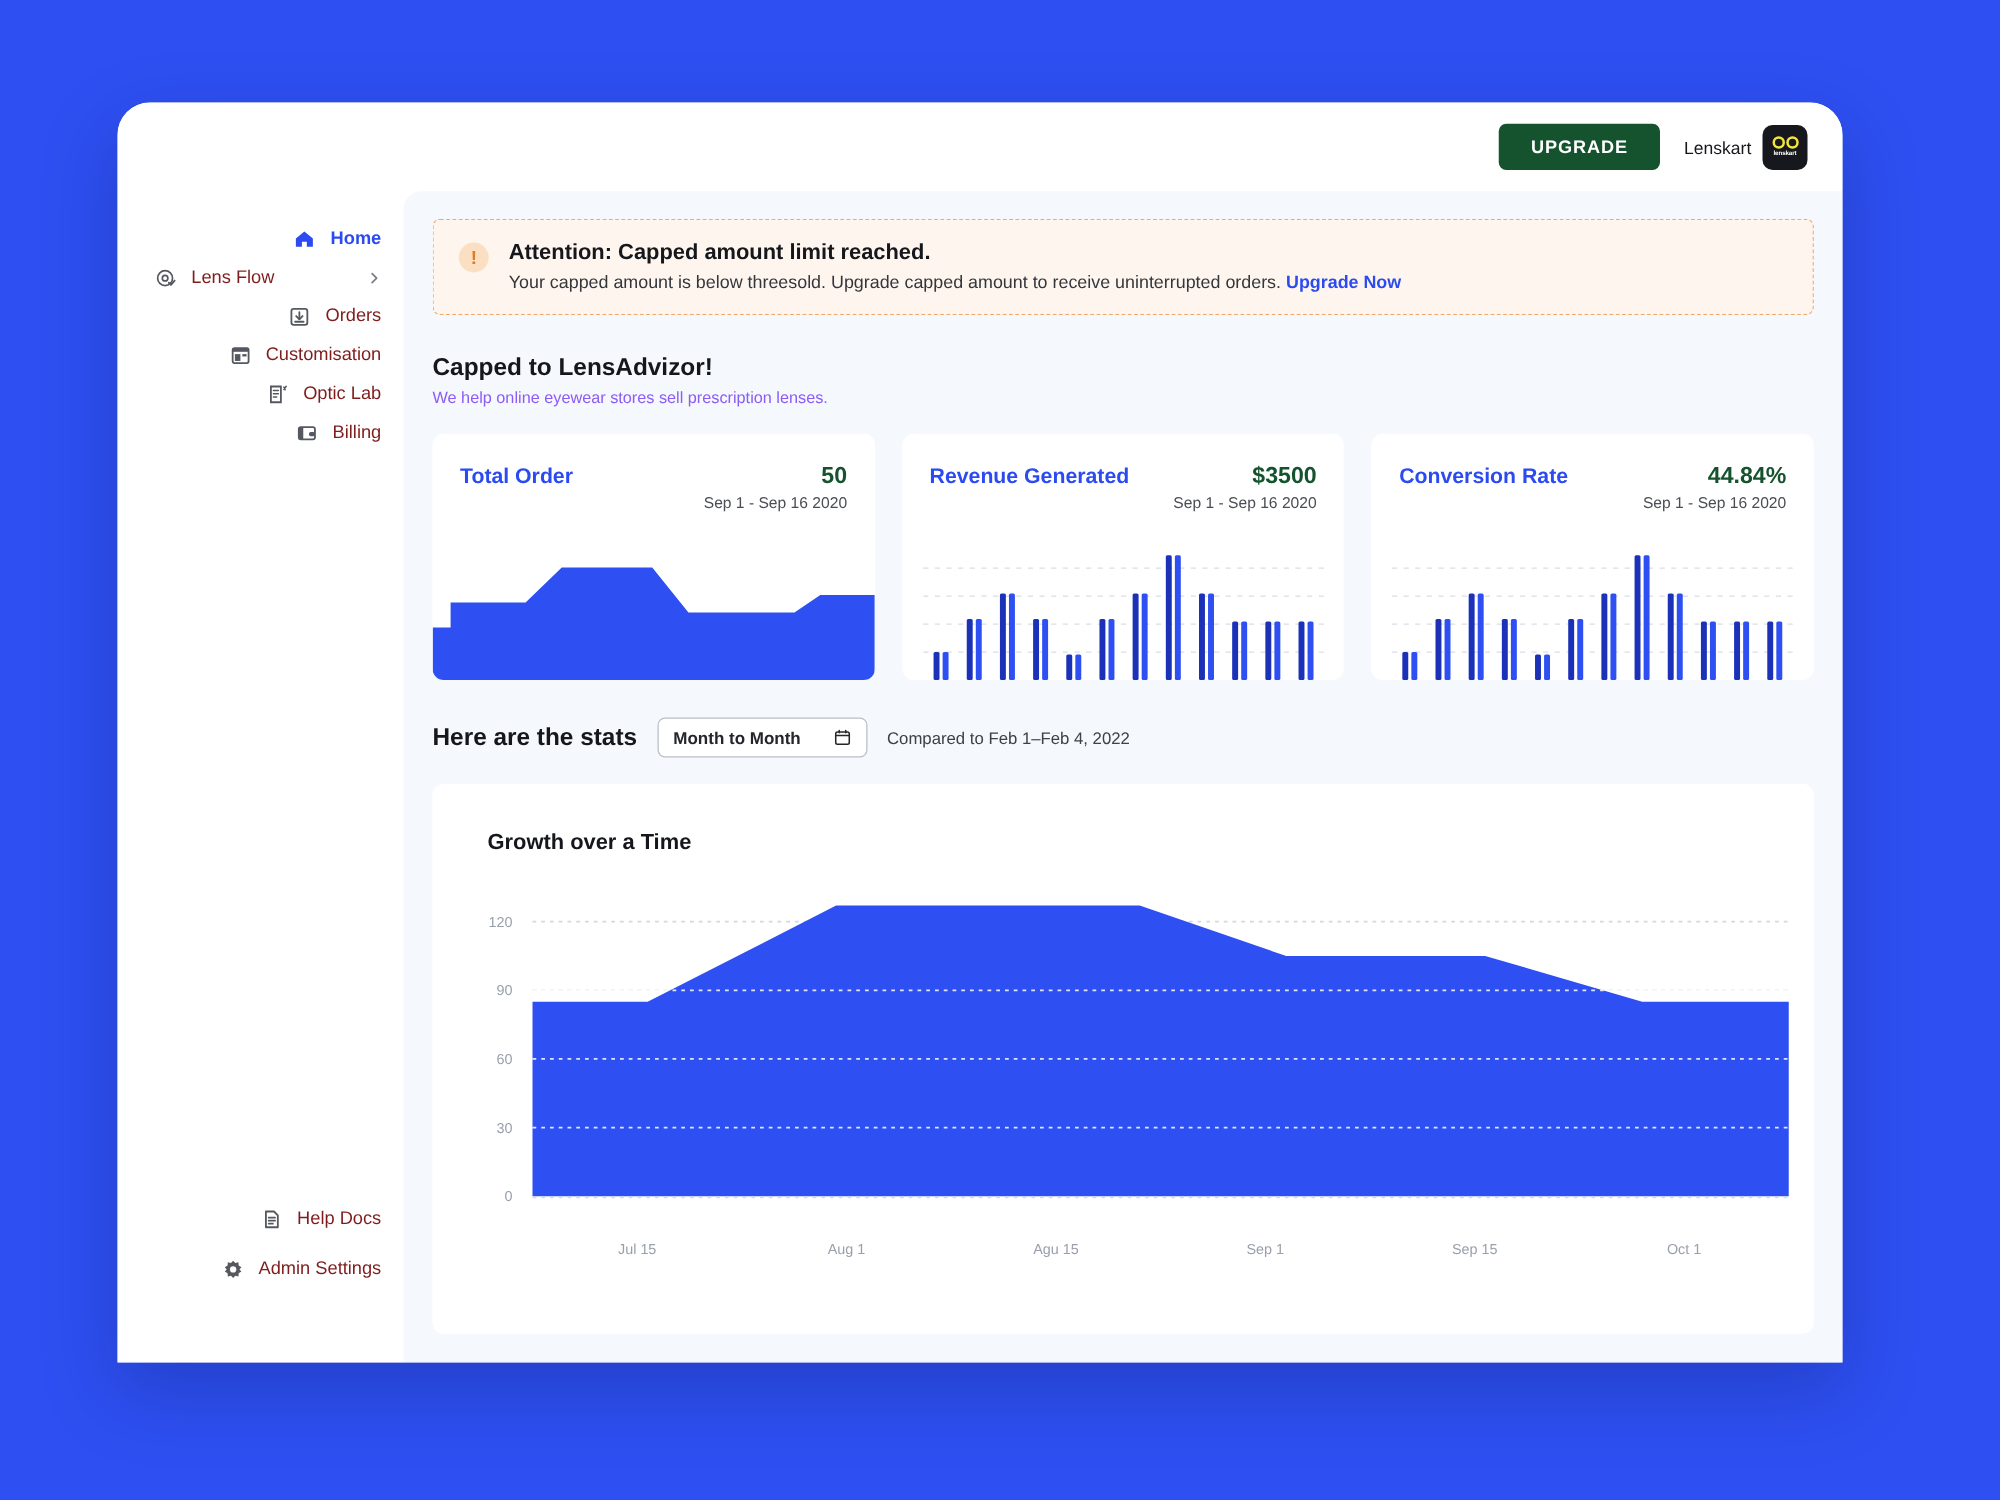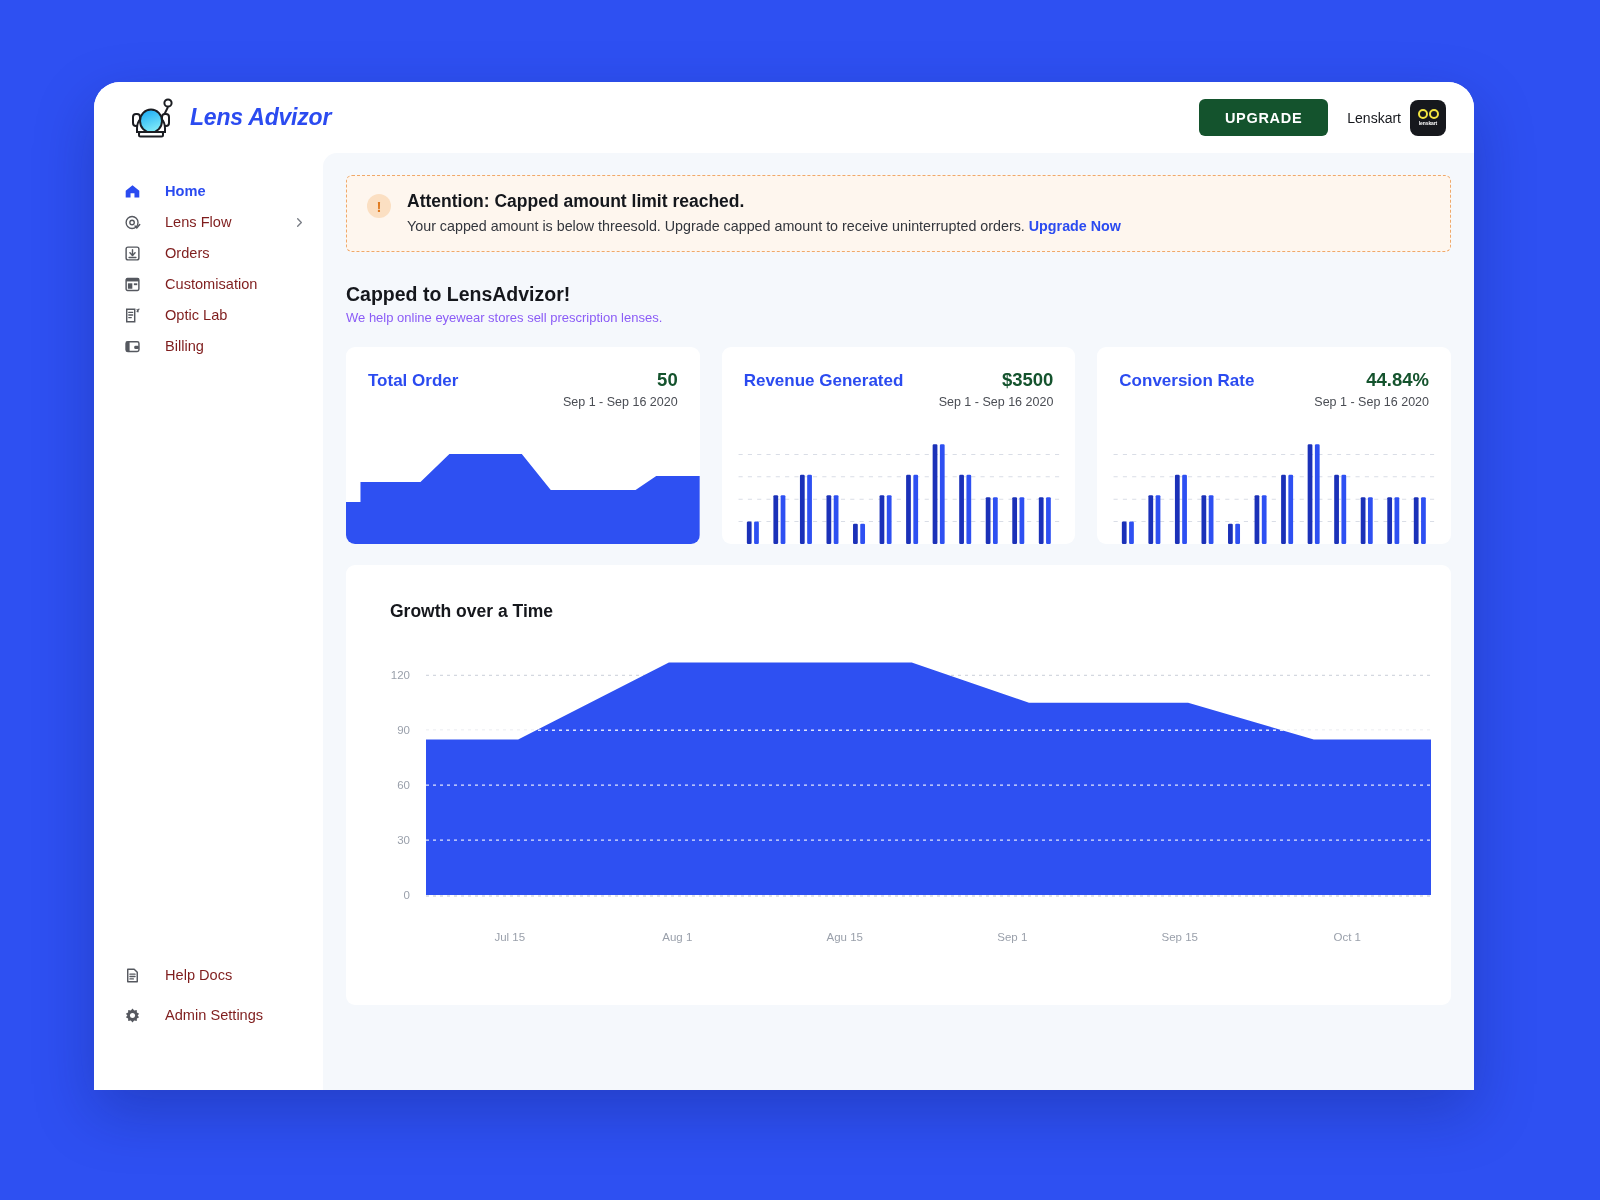--- a/index.html
+++ b/index.html
@@ -54,23 +54,23 @@
     border: 2.2px solid #f2e441;
   }
   #avatar-word { font-size: 5px; color: #fff; font-weight: bold; letter-spacing: -0.1px; }
 
   
   #sidebar {
     position: absolute; left: 0; top: 71px;
     width: 229px; height: 937px; background: #fff;
   }
   .nav-item {
-    display: flex; align-items: center; gap: 24px;
+    display: flex; align-items: center; gap: 12px;
     height: 30px; margin: 0 18px; padding-left: 12px;
-    cursor: pointer; position: relative;
+    cursor: pointer; position: relative; justify-content: flex-end;
   }
   .nav-item + .nav-item { margin-top: 1px; }
   #nav-list { padding-top: 23px; }
   .nav-label { font-size: 14.6px; color: #7f1d1d; }
   .nav-item.active .nav-label { color: #2B4BF0; font-weight: bold; }
   .nav-icon { width: 17px; height: 17px; flex: 0 0 17px; display: block; }
   .nav-chevron { margin-left: auto; width: 11px; height: 11px; display: block; }
   #nav-bottom { position: absolute; left: 0; bottom: 58px; width: 100%; }
   #nav-bottom .nav-item { height: 34px; }
   #nav-bottom .nav-item + .nav-item { margin-top: 6px; }
@@ -147,38 +147,20 @@
   #growth-plot { position: absolute; left: 0; top: 80px; width: 100%; height: 360px; }
   #growth-plot svg { display: block; width: 100%; height: 100%; }
   .axis-text { font-size: 11.5px; fill: #9aa0ab; font-family: "Liberation Sans", sans-serif; }
 </style>
 </head>
 <body>
 
 <div id="app-window">
 
   <div id="topbar">
-    <div id="brand">
-      <svg id="brand-logo" viewBox="0 0 52 44">
-        <circle cx="43" cy="7" r="3.6" fill="none" stroke="#1b1d22" stroke-width="2"></circle>
-        <line x1="43" y1="11" x2="39" y2="19" stroke="#1b1d22" stroke-width="2"></line>
-        <rect x="8" y="18" width="7" height="12" rx="3" fill="#fff" stroke="#1b1d22" stroke-width="2"></rect>
-        <rect x="37" y="18" width="7" height="12" rx="3" fill="#fff" stroke="#1b1d22" stroke-width="2"></rect>
-        <path d="M12 32 A14 14 0 0 1 40 32 L40 36 L12 36 Z" fill="#fff" stroke="#1b1d22" stroke-width="2"></path>
-        <ellipse cx="26" cy="25" rx="11" ry="11.5" fill="url(#visorGrad)" stroke="#1b1d22" stroke-width="2"></ellipse>
-        <rect x="14" y="36" width="24" height="4.5" rx="1.5" fill="#fff" stroke="#1b1d22" stroke-width="2"></rect>
-        <defs>
-          <linearGradient id="visorGrad" x1="0" y1="0" x2="0.4" y2="1">
-            <stop offset="0%" stop-color="#12a7f5"></stop>
-            <stop offset="100%" stop-color="#7de8f7"></stop>
-          </linearGradient>
-        </defs>
-      </svg>
-      <span id="brand-name">Lens Advizor</span>
-    </div>
 
     <div id="topbar-right">
       <button id="upgrade-button">UPGRADE</button>
       <div id="account">
         <span id="account-name">Lenskart</span>
         <div id="account-avatar">
           <div class="avatar-spec">
             <span class="avatar-lens"></span>
               <span class="avatar-lens"></span>
           </div>
@@ -374,20 +356,32 @@
               <rect x="262.03333333333336" y="73.16363636363636" width="4.6" height="46.836363636363636" rx="1.2" fill="#2E50F2"></rect>
               <rect x="280.7" y="73.16363636363636" width="4.6" height="46.836363636363636" rx="1.2" fill="#1B31B8"></rect>
               <rect x="287.7" y="73.16363636363636" width="4.6" height="46.836363636363636" rx="1.2" fill="#2E50F2"></rect>
               <rect x="306.3666666666667" y="73.16363636363636" width="4.6" height="46.836363636363636" rx="1.2" fill="#1B31B8"></rect>
               <rect x="313.3666666666667" y="73.16363636363636" width="4.6" height="46.836363636363636" rx="1.2" fill="#2E50F2"></rect>
             </svg>
         </div>
       </div>
     </div>
 
+    <div id="stats-row">
+      <span id="stats-heading">Here are the stats</span>
+      <div id="period-select">
+        <span id="period-label">Month to Month</span>
+        <svg width="14" height="14" viewBox="0 0 16 16">
+          <rect x="1.8" y="3" width="12.4" height="11.2" rx="1.6" fill="none" stroke="#24262b" stroke-width="1.4"></rect>
+          <path d="M1.8 6.2 L14.2 6.2" stroke="#24262b" stroke-width="1.4"></path>
+          <path d="M5 1.6 L5 3.6 M11 1.6 L11 3.6" stroke="#24262b" stroke-width="1.4" stroke-linecap="round"></path>
+        </svg>
+      </div>
+      <span id="compare-text">Compared to Feb 1–Feb 4, 2022</span>
+    </div>
 
     <div id="growth-card">
       <div id="growth-title">Growth over a Time</div>
       <div id="growth-plot">
         <svg id="growth-svg" viewBox="0 0 1105 360" preserveAspectRatio="none">
             <line x1="80" x2="1085" y1="30.307692307692292" y2="30.307692307692292" stroke="#d4d8e0" stroke-width="1.3" stroke-dasharray="3 4"></line>
             <text x="64" y="34.30769230769229" text-anchor="end" class="axis-text">120</text>
             <line x1="80" x2="1085" y1="85.23076923076923" y2="85.23076923076923" stroke="#d4d8e0" stroke-width="1.3" stroke-dasharray="3 4"></line>
             <text x="64" y="89.23076923076923" text-anchor="end" class="axis-text">90</text>
             <line x1="80" x2="1085" y1="140.15384615384613" y2="140.15384615384613" stroke="#ffffff" stroke-width="1.3" stroke-dasharray="3 4"></line>

